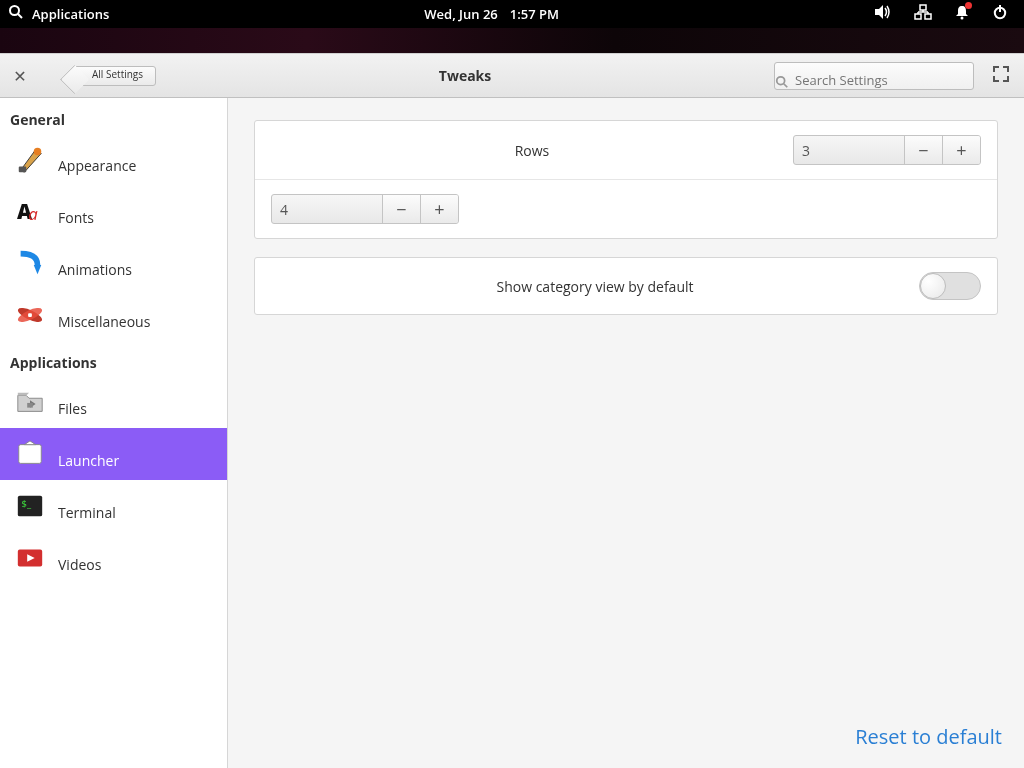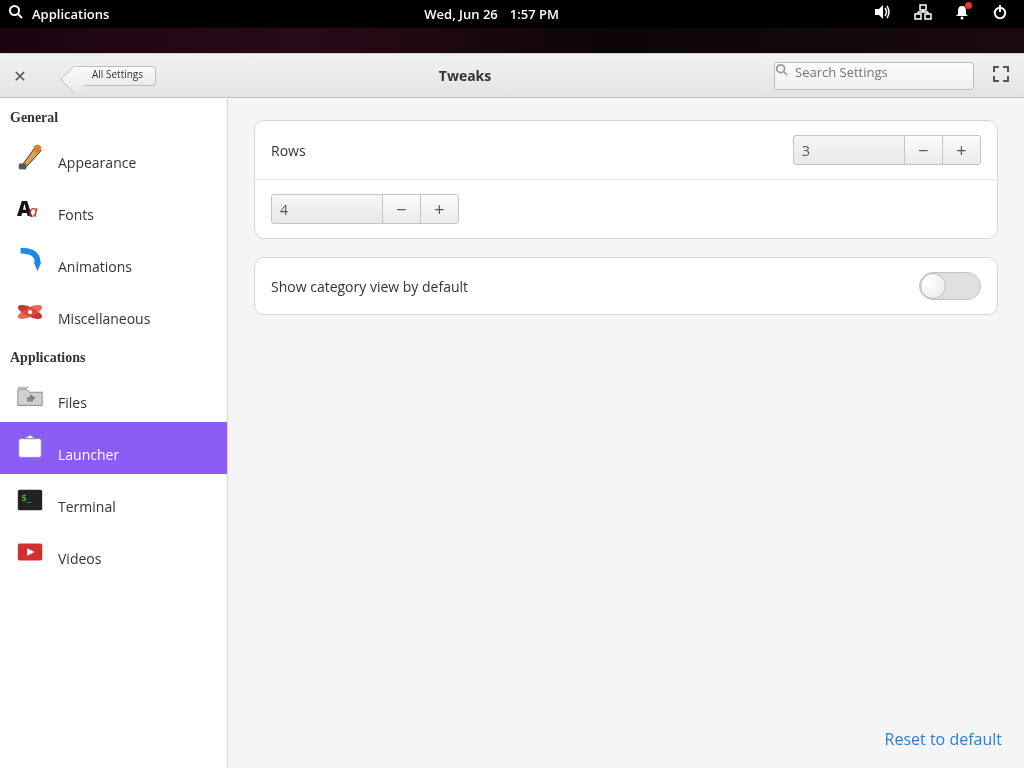--- a/index.html
+++ b/index.html
@@ -14,49 +14,49 @@
 
     
     .desktop-strip { height: 25px; background: linear-gradient(90deg, #1a0510 0%, #2a0a18 30%, #0d0508 60%, #1a0a10 100%); }
 
     
     .headerbar { height: 45px; background: linear-gradient(#f2f2f2, #e4e4e4); border-top: 1px solid #d0d0d0; border-bottom: 1px solid #c0c0c0; display: flex; align-items: center; padding: 0 10px; gap: 8px; }
     .hb-btn-close { width: 20px; height: 20px; display: flex; align-items: center; justify-content: center; cursor: pointer; color: #555; font-size: 16px; }
     .hb-back { background: linear-gradient(#fcfcfc,#eaeaea); border: 1px solid #bdbdbd; border-radius: 3px; padding: 0 12px 4px 18px; font-size: 10px; color: #333; position: relative; cursor: pointer; margin-left: 35px; }
     .hb-back::before { content: ""; position: absolute; left: -10px; top: 2px; width: 20px; height: 20px; border-left: 1px solid #bdbdbd; border-bottom: 1px solid #bdbdbd; transform: rotate(45deg); background: linear-gradient(135deg,#fcfcfc,#eaeaea); border-radius: 2px; }
     .hb-title { flex: 1; text-align: center; font-weight: 700; font-size: 14px; color: #333; }
-    .hb-search { width: 200px; height: 28px; background: linear-gradient(#fcfcfc,#f0f0f0); border: 1px solid #bdbdbd; border-radius: 3px; display: flex; align-items: flex-start; padding: 0 0; gap: 6px; color: #999; font-size: 13px; }
+    .hb-search { width: 200px; height: 28px; background: linear-gradient(#fcfcfc,#f0f0f0); border: 1px solid #bdbdbd; border-radius: 3px; display: flex; align-items: flex-end; padding: 0 0; gap: 6px; color: #999; font-size: 13px; }
     .hb-search input { border: none; outline: none; background: transparent; flex: 1; font-size: 13px; color: #333; }
     .hb-max { width: 22px; height: 22px; margin-left: 10px; cursor: pointer; }
 
     
     .main { display: flex; height: calc(768px - 28px - 25px - 45px); }
 
     
     .sidebar { width: 228px; background: #fff; border-right: 1px solid #d6d6d6; overflow-y: auto; }
-    .sb-section { padding: 12px 10px 4px 10px; font-weight: 700; font-size: 14px; color: #333; font-family: Liberation Serif, serif; }
+    .sb-section { padding: 12px 10px 4px 10px; font-weight: 700; font-size: 14px; color: #333; }
     .sb-item { display: flex; align-items: flex-end; gap: 12px; padding: 10px 14px; cursor: pointer; font-size: 14px; color: #333; }
     .sb-item.active { background: #8b5cf6; color: #fff; }
     .sb-icon { width: 32px; height: 32px; display: flex; align-items: center; justify-content: center; flex-shrink: 0; }
 
     
     .content { flex: 1; background: #f5f5f5; padding: 22px 26px; position: relative; }
-    .panel { background: #fff; border: 1px solid #d6d6d6; border-radius: 10px; margin-bottom: 18px; }
+    .panel { background: #fff; border: 1px solid #d6d6d6; border-radius: 3px; margin-bottom: 18px; text-align: center; }
     .row { display: flex; align-items: center; padding: 14px 16px; border-bottom: 1px solid #e6e6e6; }
     .row:last-child { border-bottom: none; }
     .row-label { flex: 1; font-size: 14px; color: #333; }
 
     .spin { display: flex; align-items: stretch; border: 1px solid #c4c4c4; border-radius: 3px; overflow: hidden; background: linear-gradient(#f6f6f6,#e8e8e8); height: 30px; }
     .spin-val { width: 110px; padding: 0 8px; display: flex; align-items: center; color: #555; font-size: 14px; }
     .spin-btn { width: 38px; border-left: 1px solid #c4c4c4; display: flex; align-items: center; justify-content: center; cursor: pointer; font-size: 18px; color: #555; background: linear-gradient(#fcfcfc,#eaeaea); }
 
     .switch { width: 62px; height: 28px; background: #e0e0e0; border: 1px solid #c4c4c4; border-radius: 14px; position: relative; cursor: pointer; }
     .switch-knob { width: 26px; height: 26px; background: radial-gradient(circle at 30% 30%, #fff, #e8e8e8); border: 1px solid #bdbdbd; border-radius: 50%; position: absolute; top: 0; left: 0; }
 
-    .reset-link { position: absolute; bottom: 18px; right: 22px; color: #2a7fd4; font-size: 16px; cursor: pointer; }
+    .reset-link { position: absolute; bottom: 18px; right: 22px; color: #2a7fd4; font-size: 20px; cursor: pointer; }
   </style>
 </head>
 <body>
 
 <div class="sysbar">
   <div class="sysbar-left">
     <span>
       <svg width="16" height="16" viewBox="0 0 16 16">
           <circle cx="6.5" cy="6.5" r="4.5" stroke="#fff" stroke-width="2" fill="none"></circle>
           <line x1="10" y1="10" x2="14" y2="14" stroke="#fff" stroke-width="2"></line>

